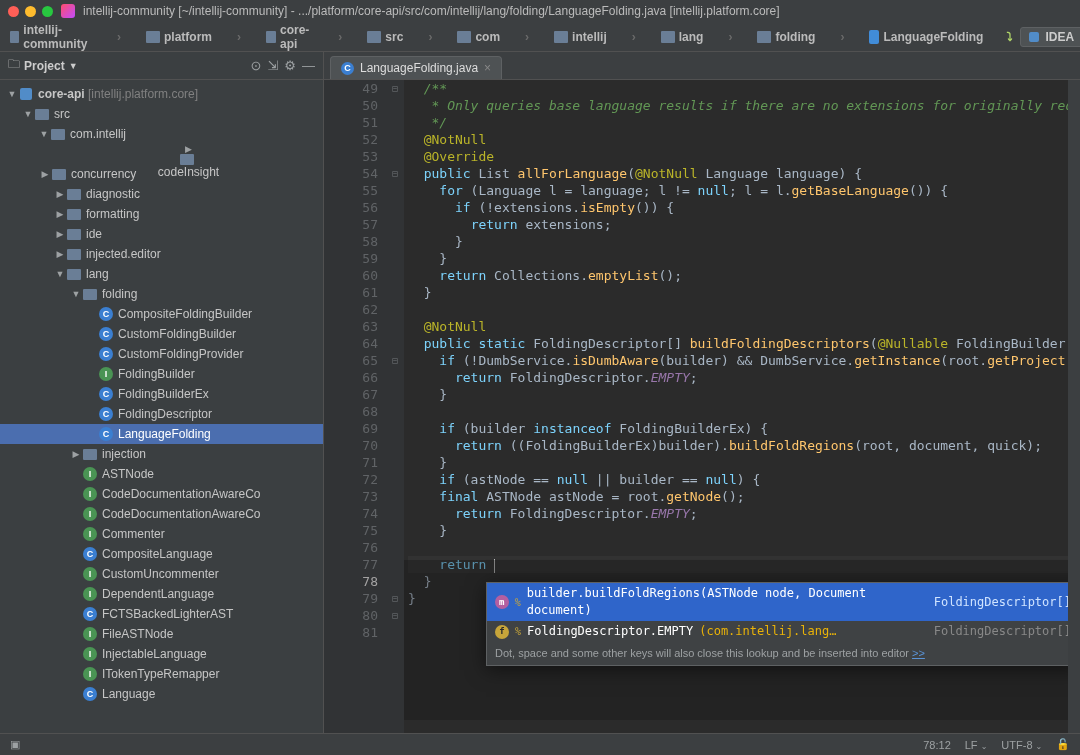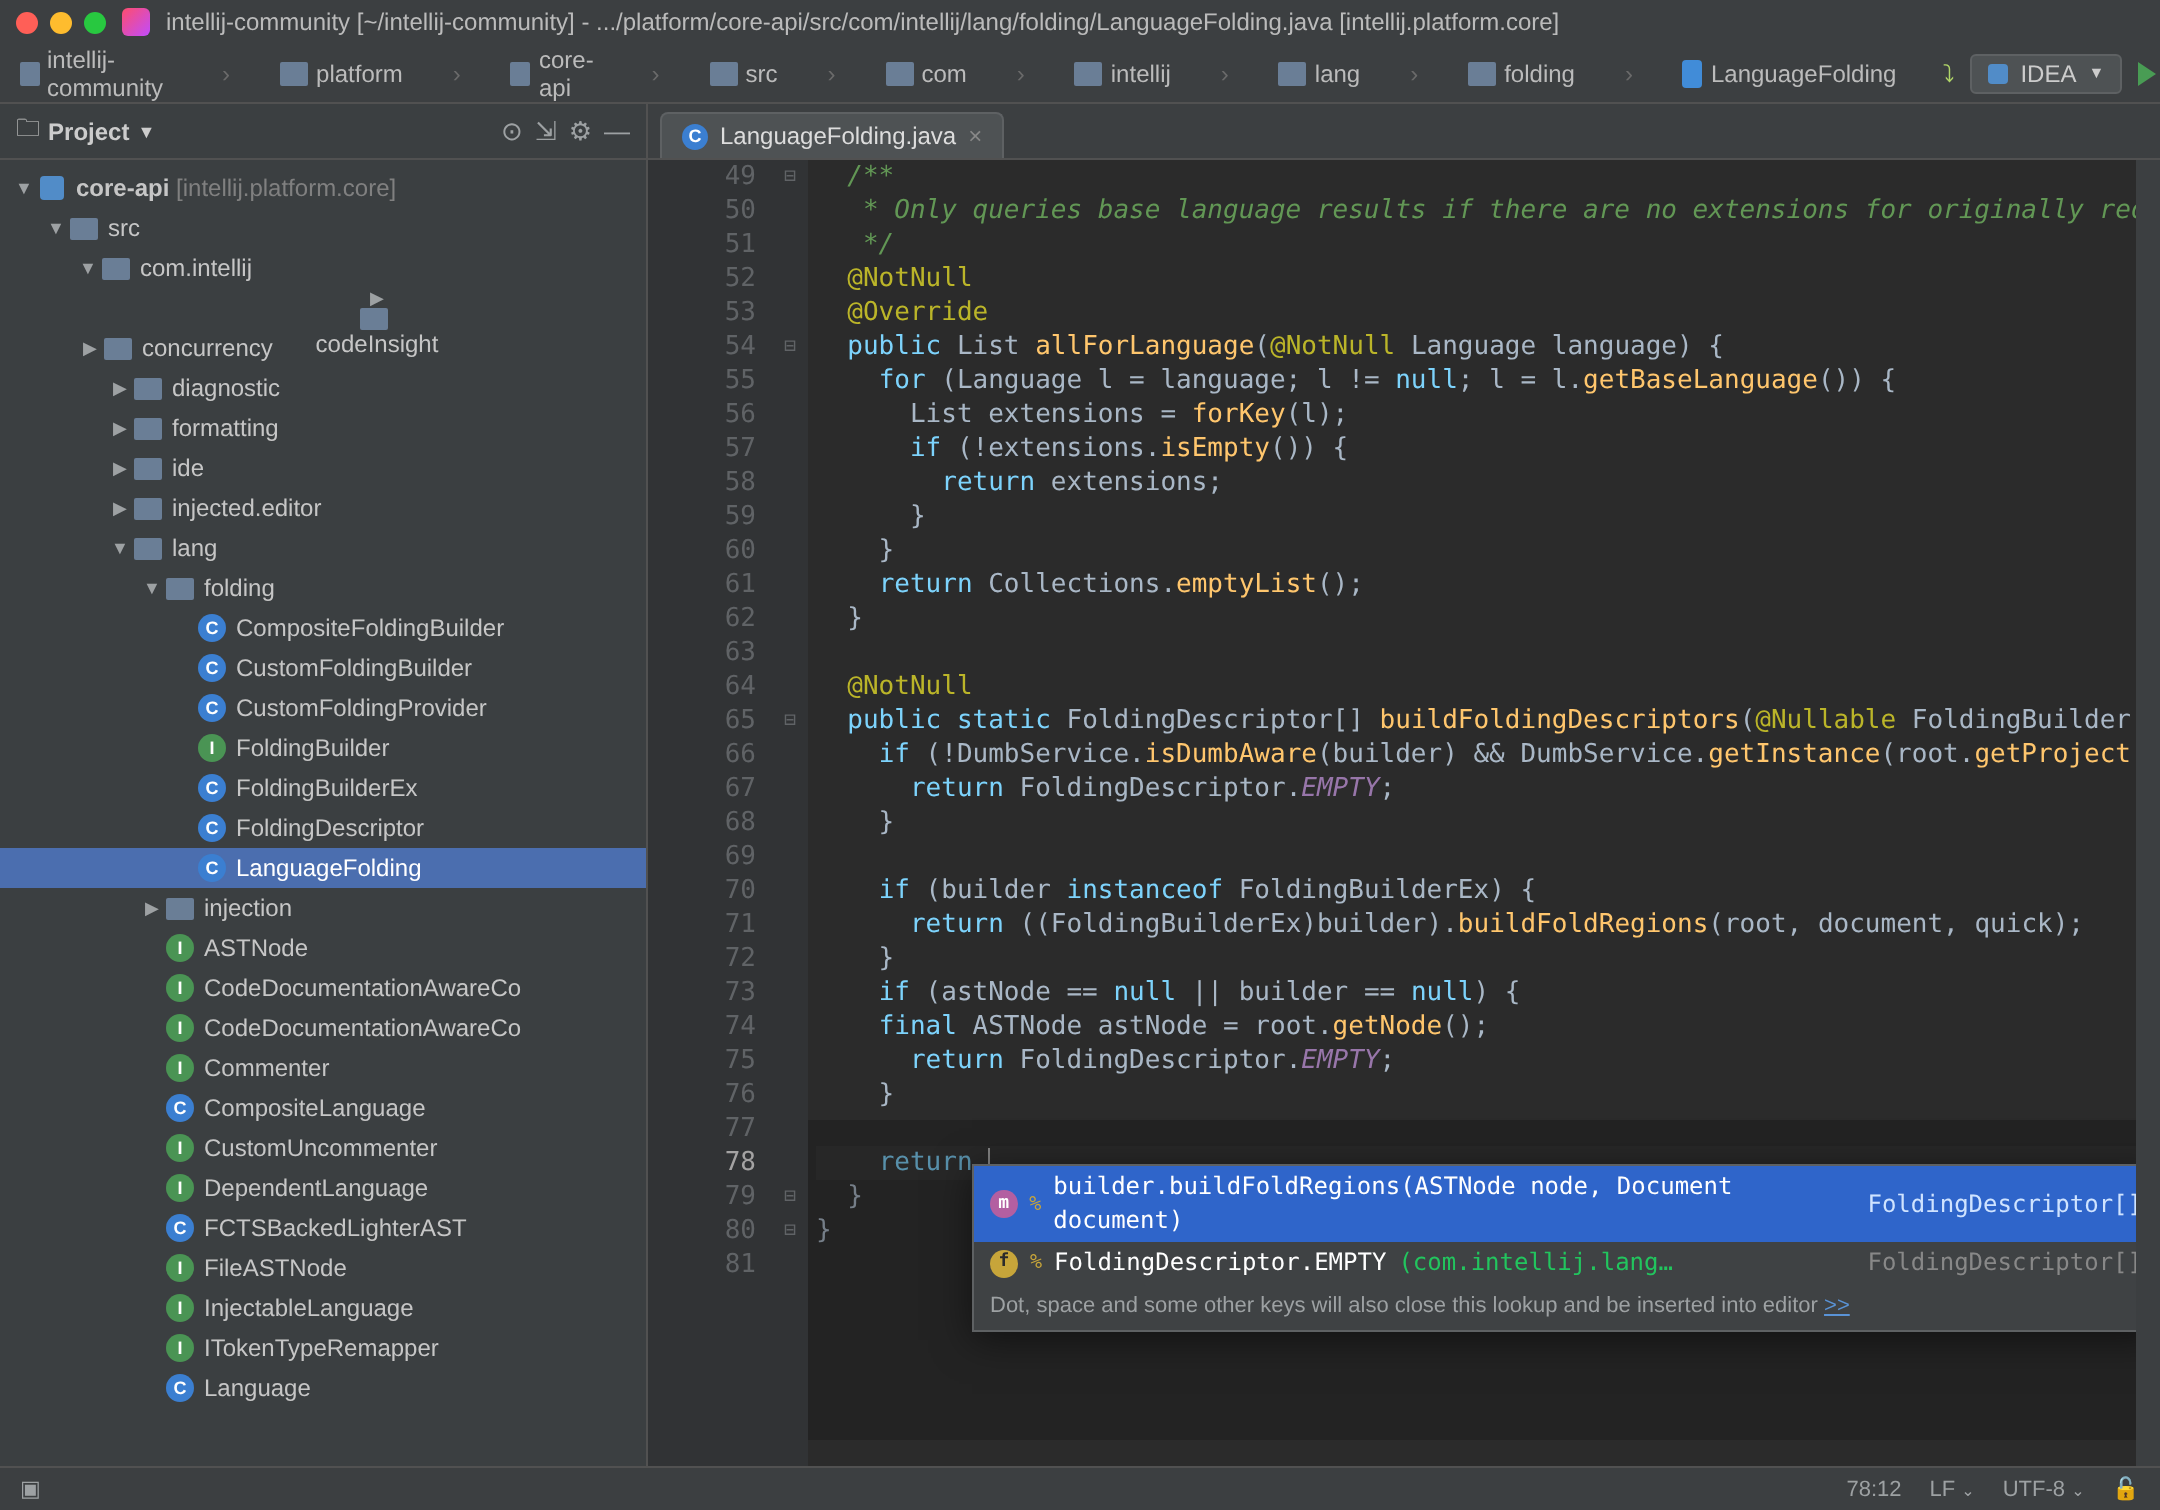--- a/index.html
+++ b/index.html
@@ -37,20 +37,21 @@
   .navbar {
     height: 30px;
     background: #3c3f41;
     border-bottom: 1px solid #515151;
     display: flex;
     align-items: center;
     padding: 0 6px;
     gap: 19px;
     font-size: 12px;
     color: #bbbbbb;
+    font-weight: bold;
   }
   .crumb { display: flex; align-items: center; gap: 4px; padding: 2px 4px; }
   .crumb .fi { width: 14px; height: 12px; background: #6a7e96; border-radius: 1px; display:inline-block; }
   .crumb .pi { width: 10px; height: 14px; background: #418cd8; border-radius: 2px; display:inline-block; }
   .sep { color: #6a6a6a; margin: 0 2px; }
   .nav-right { margin-left: auto; display: flex; align-items: center; gap: 8px; }
   .idea-sel { background: #4e5254; border: 1px solid #5e6163; border-radius: 3px; padding: 2px 8px; display:flex; align-items:center; gap:6px; color:#ccc; }
   .tri-play { width:0;height:0;border-left:9px solid #499c54;border-top:6px solid transparent;border-bottom:6px solid transparent; }
   .bug { color:#499c54; font-size:14px; }
   .tool-ic { width:14px;height:14px;color:#aaa; }
@@ -490,21 +491,20 @@
           <div class="fm"></div>
         </div>
       <div class="code" id="code">
           <div class="row"><span class="com">  /**</span></div>
           <div class="row"><span class="com">   * Only queries base language results if there are no extensions for originally requested </span></div>
           <div class="row"><span class="com">   */</span></div>
           <div class="row">  <span class="ann">@NotNull</span></div>
           <div class="row">  <span class="ann">@Override</span></div>
           <div class="row">  <span class="kw">public</span> List<foldingbuilder> <span class="fn">allForLanguage</span>(<span class="ann">@NotNull</span> Language language) {</foldingbuilder></div>
           <div class="row">    <span class="kw">for</span> (Language l = language; l != <span class="kw">null</span>; l = l.<span class="fn">getBaseLanguage</span>()) {</div>
-          <div class="row">      List<foldingbuilder> extensions = <span class="fn">forKey</span>(l);</foldingbuilder></div>
           <div class="row">      <span class="kw">if</span> (!extensions.<span class="fn">isEmpty</span>()) {</div>
           <div class="row">        <span class="kw">return</span> extensions;</div>
           <div class="row">      }</div>
           <div class="row">    }</div>
           <div class="row">    <span class="kw">return</span> Collections.<span class="fn">emptyList</span>();</div>
           <div class="row">  }</div>
           <div class="row"></div>
           <div class="row">  <span class="ann">@NotNull</span></div>
           <div class="row">  <span class="kw">public</span> <span class="kw">static</span> FoldingDescriptor[] <span class="fn">buildFoldingDescriptors</span>(<span class="ann">@Nullable</span> FoldingBuilder builder,</div>
           <div class="row">    <span class="kw">if</span> (!DumbService.<span class="fn">isDumbAware</span>(builder) &amp;&amp; DumbService.<span class="fn">getInstance</span>(root.<span class="fn">getProject</span>()).isDum</div>
@@ -529,21 +529,21 @@
           <div class="item sel">
             <span class="round-m">m</span>
             <span style="color:#c7a53a;font-size:10px;">%</span>
             <span>builder.buildFoldRegions(ASTNode node, Document document)</span>
             <span class="rtype">FoldingDescriptor[]</span>
           </div>
           <div class="item">
             <span class="round-f">f</span>
             <span style="color:#c7a53a;font-size:10px;">%</span>
             <span style="color:#ffffff;">FoldingDescriptor.EMPTY</span>
-            <span style="color:#22c55e;">(com.intellij.lang…</span>
+            <span style="color:#eab308;">(com.intellij.lang…</span>
             <span class="rtype">FoldingDescriptor[]</span>
           </div>
           <div class="hint">
             <span>Dot, space and some other keys will also close this lookup and be inserted into editor</span> <a href="#">&gt;&gt;</a>
           </div>
         </div>
       </div>
       <div class="err-stripe"></div>
     </div>
   </div>

